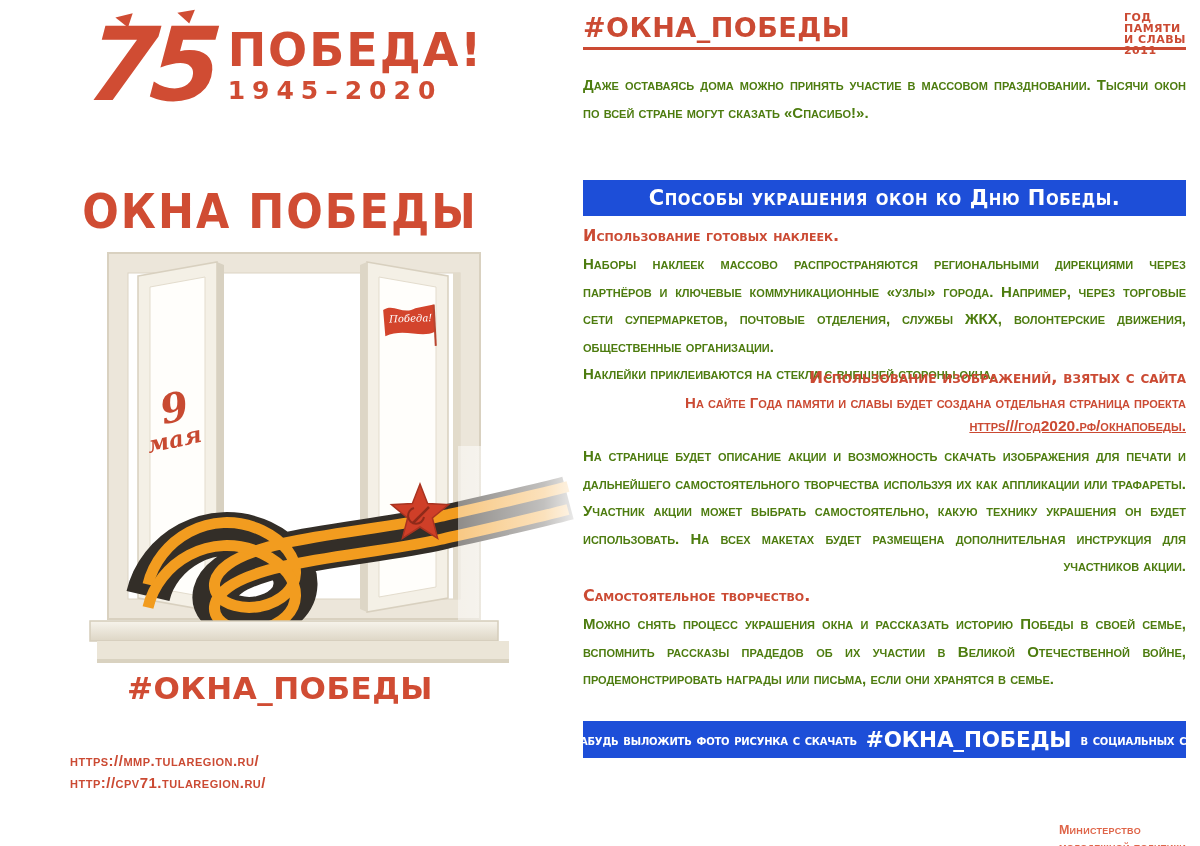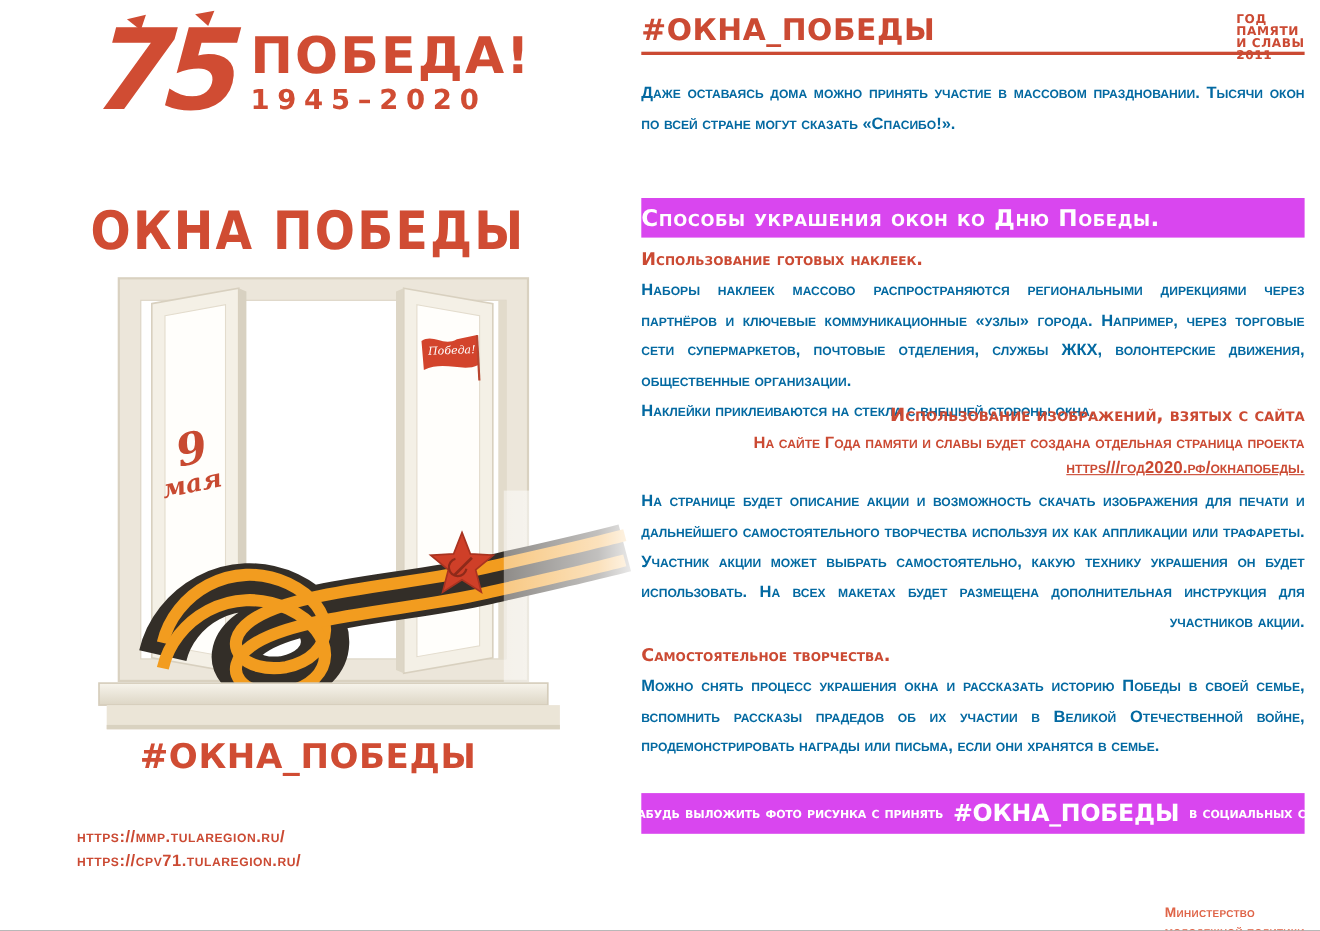--- a/index.html
+++ b/index.html
@@ -27,23 +27,23 @@
            font-weight:bold;font-size:15px;line-height:22px;color:#cb4a33;font-variant:small-caps;letter-spacing:0.5px;}
   .l-links .url{cursor:pointer;}
   
   .rc{position:absolute;left:583px;width:603px;}
   .r-header{top:12px;display:flex;justify-content:space-between;align-items:flex-start;}
   .r-hashtag{font-family:"DejaVu Sans",sans-serif;font-weight:bold;font-size:27px;color:#cb4a33;letter-spacing:0.5px;}
   .r-badge{text-align:left;font-family:"DejaVu Sans",sans-serif;font-weight:bold;font-size:11px;
            line-height:11px;color:#cb4a33;letter-spacing:0.5px;}
   .r-rule{top:47px;height:3px;background:#cb4a33;}
   .r-intro{top:71px;}
-  .body-p{margin:0;font-weight:bold;font-size:15px;line-height:27.5px;color:#0369a1;
+  .body-p{margin:0;font-weight:bold;font-size:15px;line-height:27.5px;color:#4d7c0f;
           font-variant:small-caps;text-align:justify;}
-  .banner{background:#d946ef;color:#ffffff;font-variant:small-caps;
+  .banner{background:#1d4ed8;color:#ffffff;text-align:center;font-variant:small-caps;
           font-family:"DejaVu Sans",sans-serif;font-weight:bold;}
   .r-banner1{top:180px;height:36px;line-height:36px;font-size:21px;letter-spacing:0.5px;}
   .sec-h{font-family:"DejaVu Sans",sans-serif;font-weight:bold;font-size:16px;color:#cb4a33;
          font-variant:small-caps;margin:0 0 2px 0;line-height:24px;}
   .r-sec1{top:224px;}
   .r-sec2{top:368px;text-align:right;color:#cb4a33;}
   .s2-h{font-family:"DejaVu Sans",sans-serif;font-weight:bold;font-size:16.5px;font-variant:small-caps;margin:0;}
   .s2-l1{font-family:"DejaVu Sans",sans-serif;font-weight:bold;font-size:19px;font-variant:small-caps;margin:4px 0 0 0;cursor:pointer;}
   .s2-p1{font-weight:bold;font-size:15px;font-variant:small-caps;margin:7px 0 0 0;}
   .s2-l2{font-weight:bold;font-size:15.5px;font-variant:small-caps;margin:6px 0 0 0;
@@ -145,21 +145,21 @@
       <rect x="20" y="375" width="408" height="20" fill="url(#sillgrad)" stroke="#d5cdbb" stroke-width="1.5"></rect>
       <rect x="27" y="395" width="412" height="22" fill="#ebe5d7"></rect>
       <rect x="27" y="413" width="412" height="4" fill="#d9d2c0"></rect>
     </g>
   </svg>
 
   <div class="l-hashtag">#ОКНА_ПОБЕДЫ</div>
 
   <div class="l-links">
     <div class="url">https://mmp.tularegion.ru/</div>
-    <div class="url">https://cpv71.tularegion.ru/</div>
+    <div class="url">http://cpv71.tularegion.ru/</div>
   </div>
 
   <div class="rc r-header">
     <div class="r-hashtag">#ОКНА_ПОБЕДЫ</div>
     <div class="r-badge">
       <div>ГОД</div>
       <div>ПАМЯТИ</div>
       <div>И СЛАВЫ</div>
       <div>2011</div>
     </div>
@@ -179,26 +179,26 @@
   </div>
 
   <div class="rc r-sec2">
     <p class="s2-h">Использование изображений, взятых с сайта</p>
     <p class="s2-p1">На сайте Года памяти и славы будет создана отдельная страница проекта</p>
     <p class="s2-l2">https///год2020.рф/окнапобеды.</p>
     <p class="body-p s2-p2">На странице будет описание акции и возможность скачать изображения для печати и дальнейшего самостоятельного творчества используя их как аппликации или трафареты. Участник акции может выбрать самостоятельно, какую технику украшения он будет использовать. На всех макетах будет размещена дополнительная инструкция для участников акции.</p>
   </div>
 
   <div class="rc r-sec3">
-    <p class="sec-h">Самостоятельное творчества.</p>
+    <p class="sec-h">Самостоятельное творчество.</p>
     <p class="body-p">Можно снять процесс украшения окна и рассказать историю Победы в своей семье, вспомнить рассказы прадедов об их участии в Великой Отечественной войне, продемонстрировать награды или письма, если они хранятся в семье.</p>
   </div>
 
   <div class="rc banner r-banner2">
-    <span class="b2-small">Незабудь выложить фото рисунка с принять</span>
+    <span class="b2-small">Незабудь выложить фото рисунка с скачать</span>
     <span class="b2-big">#ОКНА_ПОБЕДЫ</span>
     <span class="b2-small">в социальных сетях</span>
   </div>
 
   <div class="rc r-footer">
 
     <svg width="62" height="80" viewBox="0 0 64 82">
       <path d="M22 12 L24 4 L29 9 L32 2 L35 9 L40 4 L42 12 Z" fill="#e8a33c" stroke="#c2762a" stroke-width="1"></path>
       <rect x="21" y="11" width="22" height="4" fill="#e8a33c" stroke="#c2762a" stroke-width="1"></rect>
       <path d="M8 18 H 56 V 50 C 56 64 46 74 32 79 C 18 74 8 64 8 50 Z" fill="#e2492f" stroke="#f0765d" stroke-width="3"></path>

